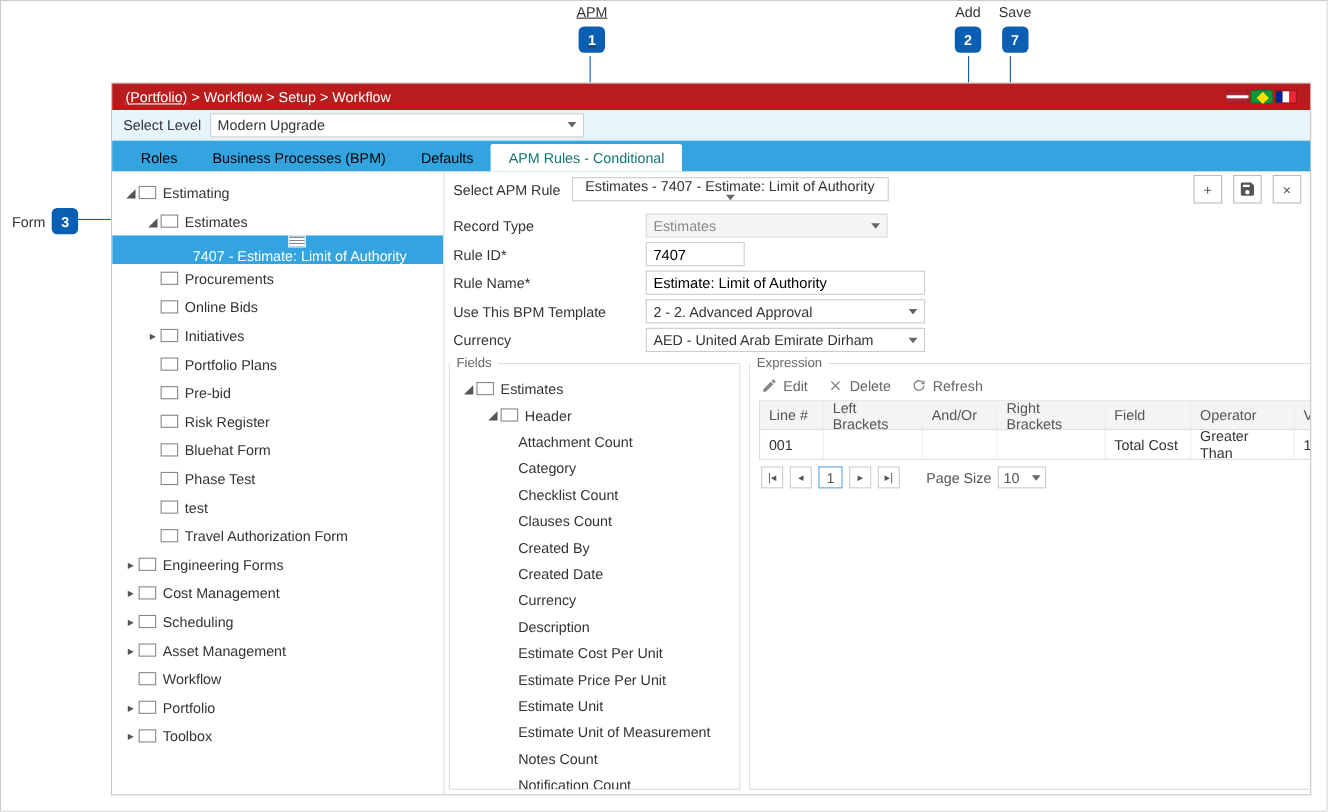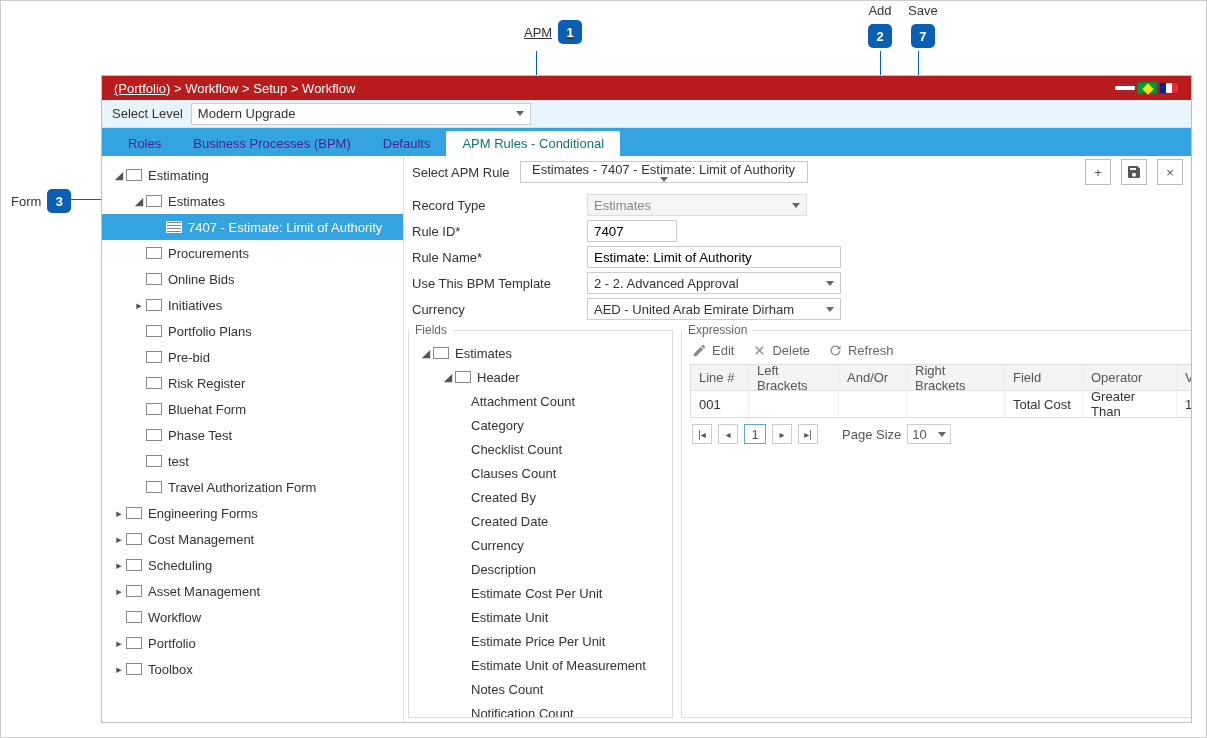--- a/index.html
+++ b/index.html
@@ -88,21 +88,21 @@
   }
   .caret { width:0;height:0;border-left:4px solid transparent;border-right:4px solid transparent;border-top:5px solid #666;}
   .tabs-bar {
     background: #34a4e0;
     height: 28px;
     display: flex;
     align-items: flex-end;
     padding: 0 10px;
   }
   .tab {
-    color: #4c1d95;
+    color: #000000;
     padding: 5px 16px;
     cursor: pointer;
     font-size: 13px;
   }
   .tab.active {
     background: #fff;
     color: #0f766e;
     border-top-left-radius: 2px;
     border-top-right-radius: 2px;
   }
@@ -125,21 +125,21 @@
     padding-right: 10px;
     cursor: pointer;
   }
   .tree-item .tw { width: 14px; text-align:center; color:#555; font-size:11px;}
   .tree-item .fi { width:16px; height:12px; border:1px solid #888; margin-right:6px;}
   .tree-item .pi { width:16px; height:12px; border:1px solid #888; background: repeating-linear-gradient(#888 0 1px, #fff 1px 3px); margin-right:6px;}
   .tree-item.sel { background: #34a4e0; color:#fff;}
   .tree-item.sel .pi, .tree-item.sel .fi { border-color:#fff;}
   .lvl0 { padding-left: 10px; }
   .lvl1 { padding-left: 30px; }
-  .lvl2 { padding-left: 50px; }
+  .lvl2 { padding-left: 50px; flex-direction: column; }
   .main {
     flex: 1;
     display: flex;
     flex-direction: column;
     overflow: hidden;
   }
   .toolbar {
     display: flex;
     align-items: center;
     height: 32px;
@@ -223,21 +223,21 @@
 <div class="canvas">
 
   <div class="conn" style="left:535px; top:50px; width:1px; height:106px;"></div>
   <div class="conn" style="left:879px; top:50px; width:1px; height:120px;"></div>
   <div class="conn" style="left:917px; top:50px; width:1px; height:120px;"></div>
   <div class="conn" style="left:67px; top:198px; width:74px; height:1px;"></div>
   <div class="conn" style="left:857px; top:248px; width:38px; height:1px;"></div>
   <div class="conn" style="left:857px; top:282px; width:38px; height:1px;"></div>
   <div class="conn" style="left:680px; top:590px; width:60px; height:1px;"></div>
 
-  <div class="callout" style="left:523px; top:19px; flex-direction:row;text-decoration:underline;">
+  <div class="callout" style="left:523px; top:2px; flex-direction:column;text-decoration:underline;">
     <span class="label">APM</span>
     <div class="bubble">1</div>
   </div>
   <div class="callout" style="left:867px; top:2px; flex-direction:column;">
     <span class="label">Add</span>
     <div class="bubble">2</div>
   </div>
   <div class="callout" style="left:907px; top:2px; flex-direction:column;">
     <span class="label">Save</span>
     <div class="bubble">7</div>
@@ -492,24 +492,24 @@
                   <div class="f-item f-lvl2">
                     <span>Currency</span>
                   </div>
                   <div class="f-item f-lvl2">
                     <span>Description</span>
                   </div>
                   <div class="f-item f-lvl2">
                     <span>Estimate Cost Per Unit</span>
                   </div>
                   <div class="f-item f-lvl2">
+                    <span>Estimate Price Per Unit</span>
+                  </div>
+                  <div class="f-item f-lvl2">
                     <span>Estimate Unit</span>
-                  </div>
-                  <div class="f-item f-lvl2">
-                    <span>Estimate Price Per Unit</span>
                   </div>
                   <div class="f-item f-lvl2">
                     <span>Estimate Unit of Measurement</span>
                   </div>
                   <div class="f-item f-lvl2">
                     <span>Notes Count</span>
                   </div>
                   <div class="f-item f-lvl2">
                     <span>Notification Count</span>
                   </div>

